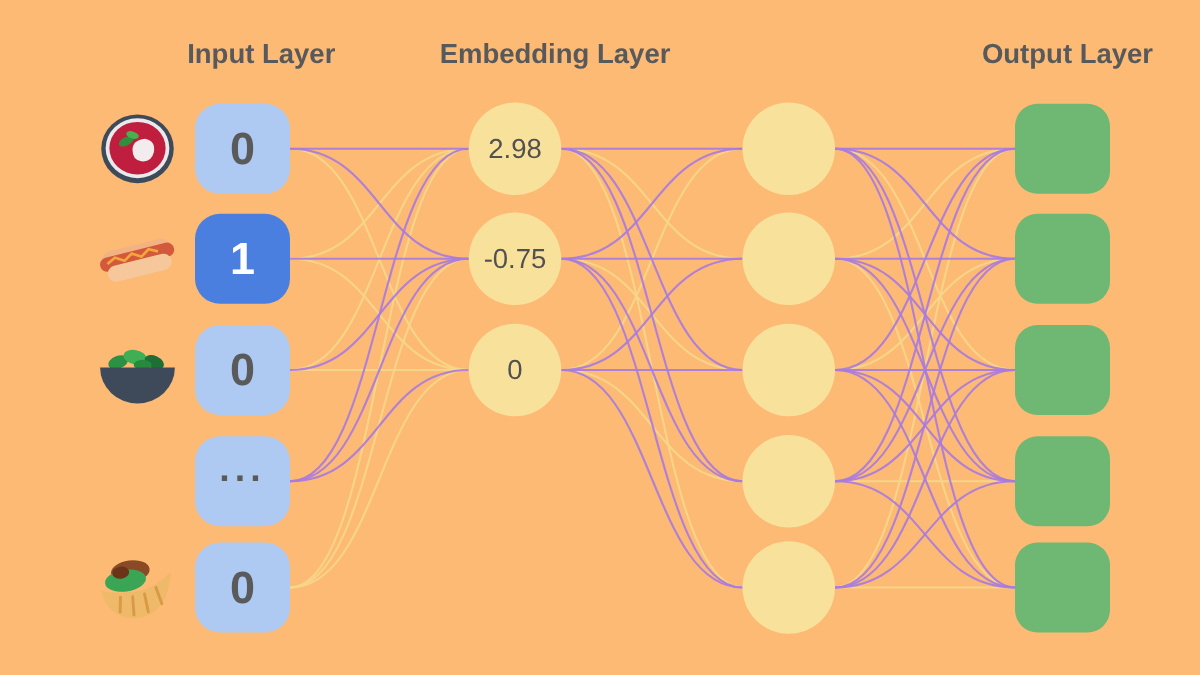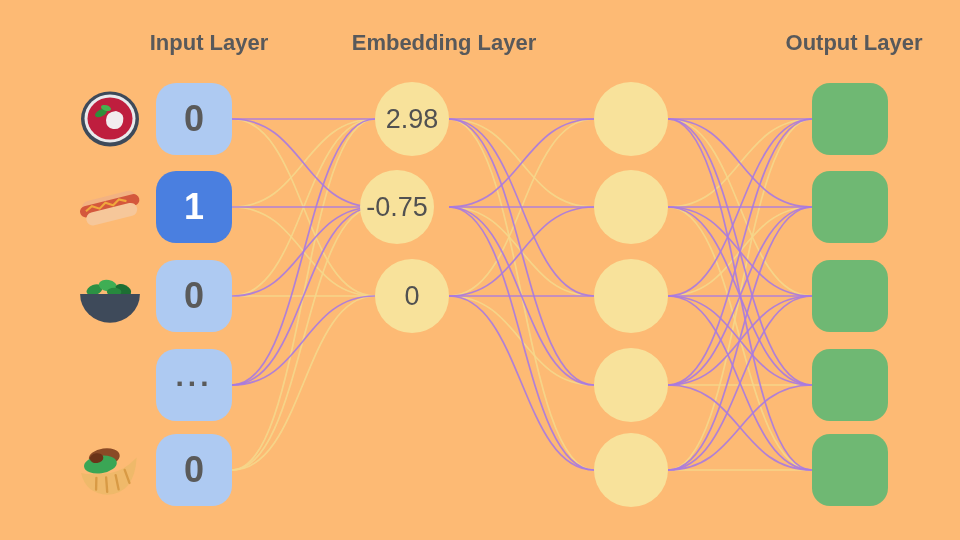--- a/index.html
+++ b/index.html
@@ -13,21 +13,21 @@
   }
   #edge-svg{position:absolute;left:0;top:0;width:960px;height:540px;}
   .node{position:absolute;display:flex;align-items:center;justify-content:center;box-sizing:border-box;}
   .in-box{
     width:76px;height:72px;border-radius:20px;
     font-weight:bold;font-size:36px;color:#5a5a5a;
   }
   .in-box.active{color:#ffffff;}
   .in-box .dots{font-size:30px;letter-spacing:4px;transform:translateY(-9px);display:inline-block;}
   .emb-circle,.hid-circle{width:74px;height:74px;border-radius:50%;}
-  .emb-circle{font-size:27px;color:#515151;}
+  .emb-circle{font-size:22px;color:#515151;}
   .out-box{width:76px;height:72px;border-radius:18px;}
   .food-icon{width:66px;height:64px;}
   .food-icon svg{width:100%;height:100%;display:block;}
 </style>
 </head>
 <body>
 
 <div class="canvas">
   <div class="layer-title" style="left: 209px; color: rgb(88, 89, 91);">Input Layer</div>
   <div class="layer-title" style="left: 444px; color: rgb(88, 89, 91); text-align: right;">Embedding Layer</div>
@@ -148,21 +148,21 @@
      </g>
    </g>
  </svg>
       </div>
       <div class="node in-box" style="left: 156px; top: 434px; width: 76px; height: 72px; background: rgb(174, 202, 242); color: rgb(90, 90, 90);">
         <span>0</span>
       </div>
       <div class="node emb-circle" style="left: 375px; top: 82px; background: rgb(248, 226, 155); color: rgb(81, 81, 81);">
         <span>2.98</span>
       </div>
-      <div class="node emb-circle" style="left: 360px; top: 170px; background: rgb(248, 226, 155); color: rgb(81, 81, 81);">
+      <div class="node emb-circle" style="left: 375px; top: 170px; background: rgb(248, 226, 155); color: rgb(81, 81, 81);">
         <span>-0.75</span>
       </div>
       <div class="node emb-circle" style="left: 375px; top: 259px; background: rgb(248, 226, 155); color: rgb(81, 81, 81);">
         <span>0</span>
       </div>
       <div class="node hid-circle" style="left: 594px; top: 82px; background: rgb(248, 226, 155);"></div>
       <div class="node hid-circle" style="left: 594px; top: 170px; background: rgb(248, 226, 155);"></div>
       <div class="node hid-circle" style="left: 594px; top: 259px; background: rgb(248, 226, 155);"></div>
       <div class="node hid-circle" style="left: 594px; top: 348px; background: rgb(248, 226, 155);"></div>
       <div class="node hid-circle" style="left: 594px; top: 433px; background: rgb(248, 226, 155);"></div>

